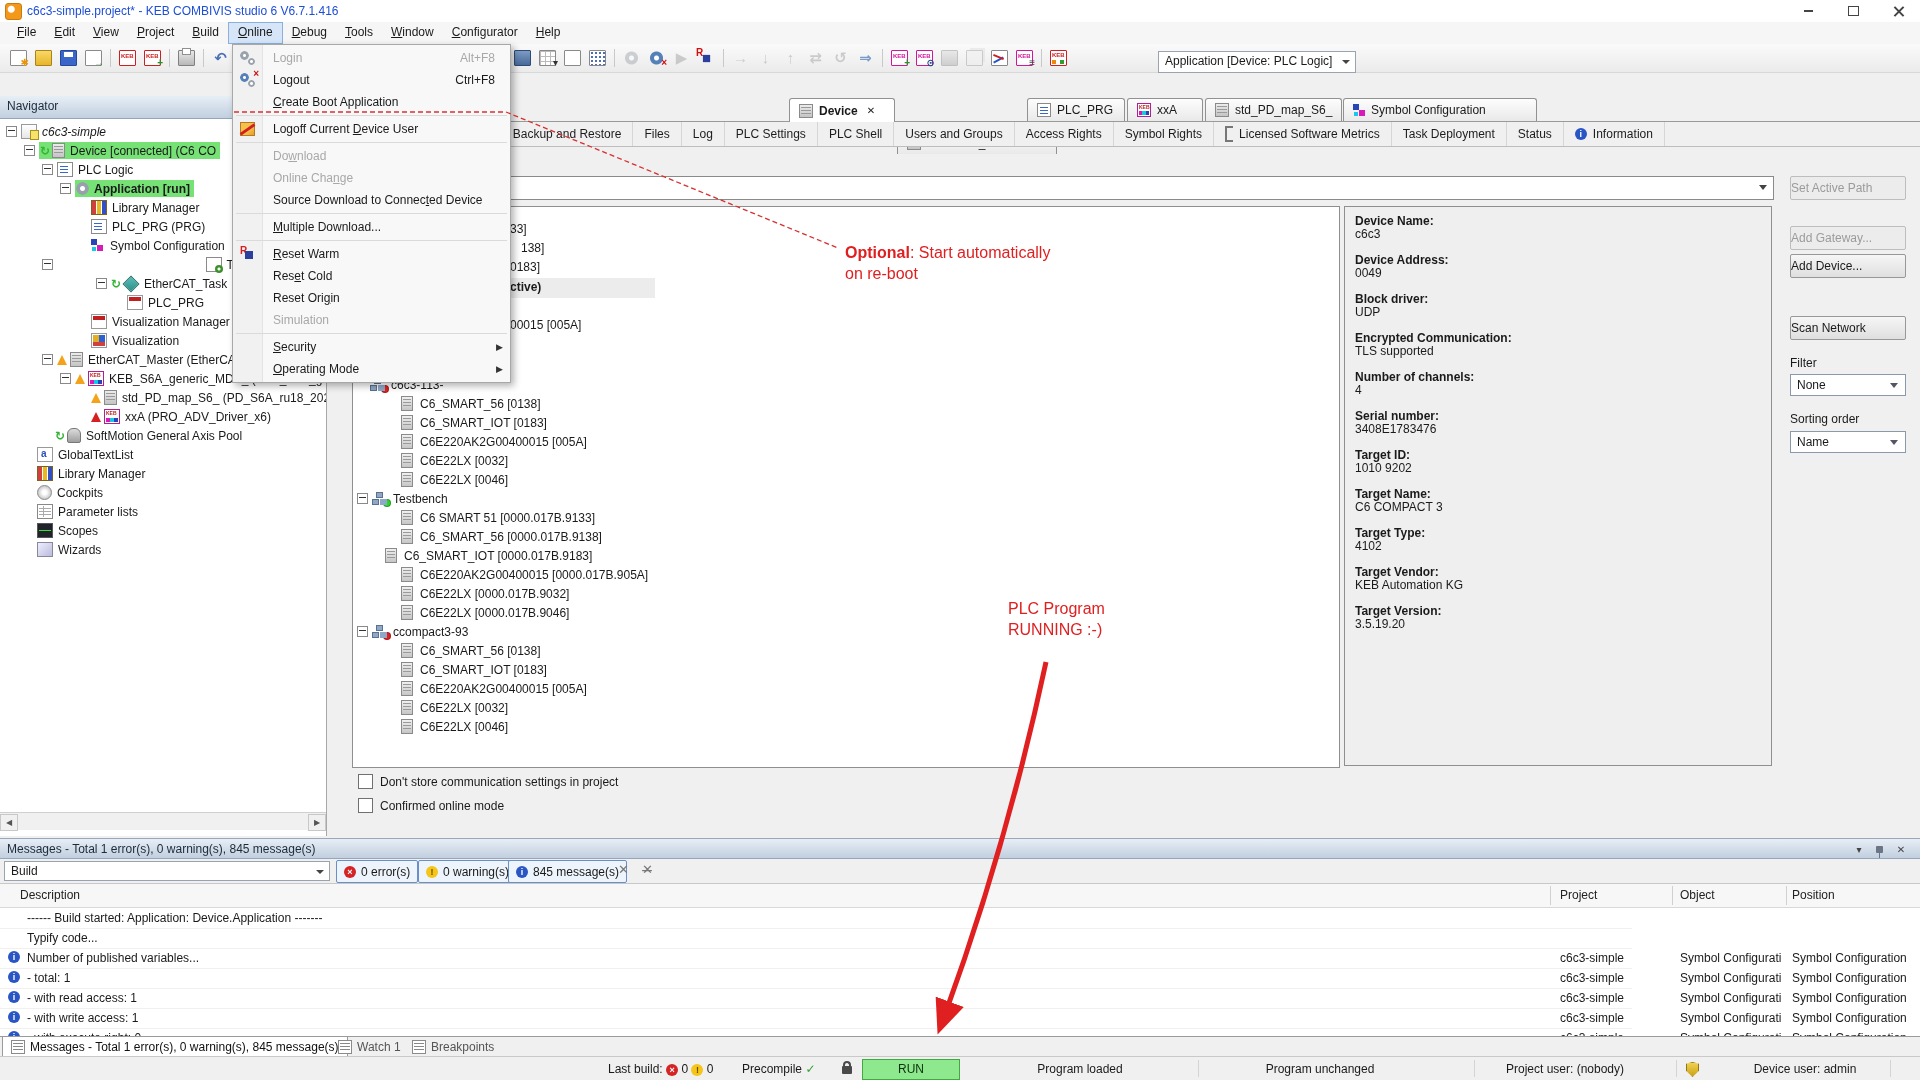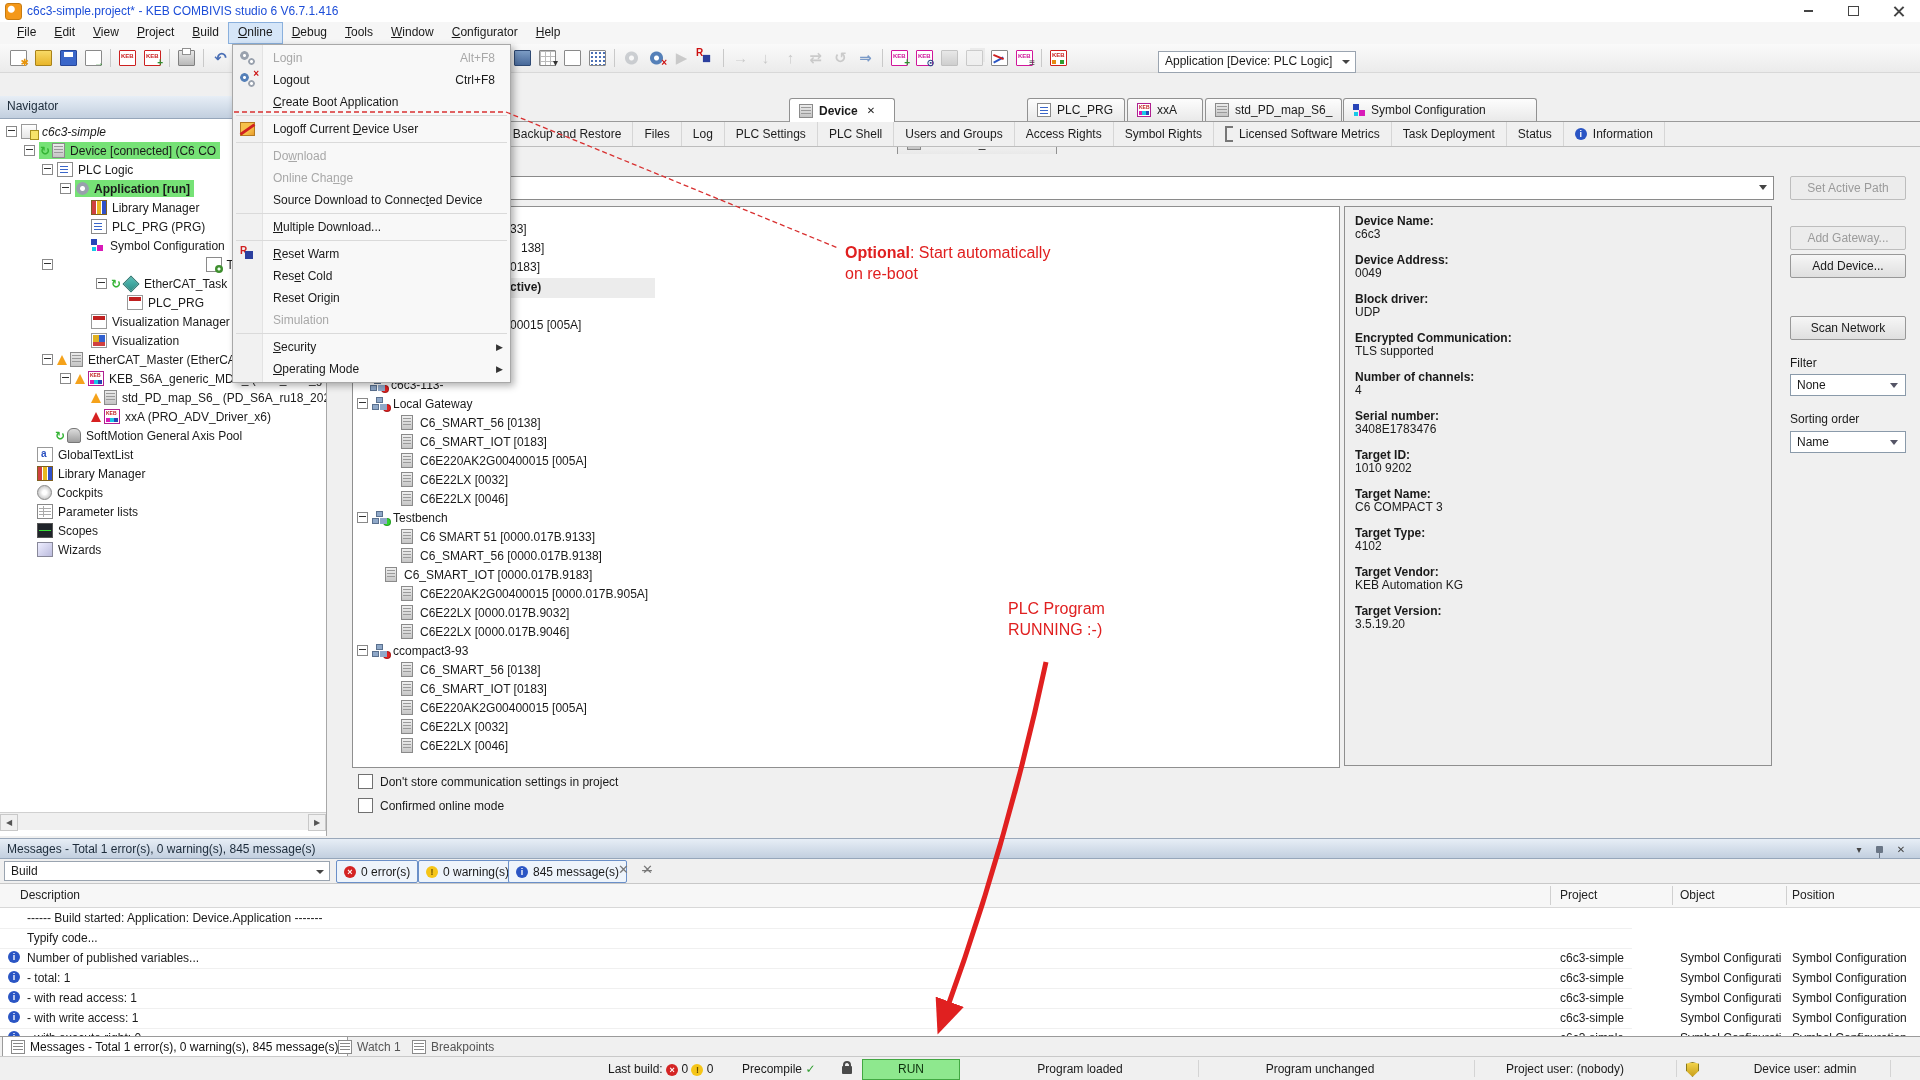--- a/index.html
+++ b/index.html
@@ -133,21 +133,21 @@
   .gwi:before{content:"";position:absolute;left:4px;top:0;width:5px;height:4px;background:#8fa8c8;border:1px solid #5a708e}
   .gwi:after{content:"";position:absolute;left:0;top:7px;width:5px;height:4px;background:#8fa8c8;border:1px solid #5a708e;box-shadow:8px 0 0 #8fa8c8}
   .gwdot{position:absolute;right:-4px;bottom:-2px;width:6px;height:6px;border-radius:50%;border:1px solid rgba(0,0,0,.25)}
   .dot-red{background:#e02020}.dot-green{background:#2fd32f}
   .dvi{width:10px;height:13px;background:linear-gradient(180deg,#f0f0f0,#c6c6c6);border:1px solid #8a8a8a;margin-right:7px;flex:none;position:relative}
   .dvi:before{content:"";position:absolute;left:1px;right:1px;top:2px;height:1px;background:#9a9a9a;box-shadow:0 3px 0 #9a9a9a,0 6px 0 #9a9a9a}
   .fragrow{position:absolute;white-space:nowrap}
   #fraghl{position:absolute;left:509px;top:278px;width:146px;height:20px;background:#ececec}
   .cbrow{position:absolute;display:flex;align-items:center}
   .cb{display:inline-block;width:13px;height:13px;background:#fff;border:1px solid #707070;margin-right:7px;flex:none}
-  .btn{position:absolute;left:1790px;width:116px;height:24px;background:linear-gradient(#f6f6f6,#dfdfdf);border:1px solid #989898;border-radius:2px;text-align:center;line-height:22px;box-sizing:border-box}
+  .btn{position:absolute;left:1790px;width:116px;height:24px;background:linear-gradient(#f6f6f6,#dfdfdf);border:1px solid #989898;border-radius:2px;text-align:left;line-height:22px;box-sizing:border-box}
   .btn.dis{color:#9b9b9b;background:#ececec;border-color:#bdbdbd}
   .sclabel{position:absolute;left:1790px}
   .scombo{position:absolute;left:1790px;width:116px;height:22px;background:#fff;border:1px solid #8a9aaa;line-height:20px;padding-left:6px;box-sizing:border-box}
   .scombo:after{content:"";position:absolute;right:7px;top:8px;border-left:4px solid transparent;border-right:4px solid transparent;border-top:5px solid #556}
 
   
   #online-menu{position:absolute;left:232px;top:44px;width:277px;background:#f8f8f8;border:1px solid #a8a8a8;box-shadow:3px 3px 7px rgba(0,0,0,.3);z-index:80;padding:2px 0}
   #online-menu:before{content:"";position:absolute;left:0;top:0;bottom:0;width:29px;background:#f1f1f1;border-right:1px solid #e3e3e3}
   .mitem{position:relative;height:22px;line-height:22px;padding-left:40px;color:#1a1a1a}
   .mitem.dis{color:#a8a8a8}
@@ -427,27 +427,20 @@
     <span class="dd"></span>
   </div>
 <div id="netpanel">
     <div id="nettree" style="position: absolute; left: 0px; top: 0px; right: 0px; padding-top: 168px;">
       <div class="trow" style="padding-left: 4px;">
         <span style="width: 13px; flex: 0 0 auto;"></span>
         <span class="gwi">
           <span class="gwdot dot-red"></span>
         </span>
         <span>c6c3-113-</span>
-      </div>
-      <div class="trow" style="padding-left: 4px;">
-        <span class="xb"></span>
-        <span class="gwi">
-          <span class="gwdot dot-red"></span>
-        </span>
-        <span>Local Gateway</span>
       </div>
       <div class="trow" style="padding-left: 48px;">
         <span class="dvi"></span>
         <span>C6_SMART_56 [0138]</span>
       </div>
       <div class="trow" style="padding-left: 48px;">
         <span class="dvi"></span>
         <span>C6_SMART_IOT [0183]</span>
       </div>
       <div class="trow" style="padding-left: 48px;">

